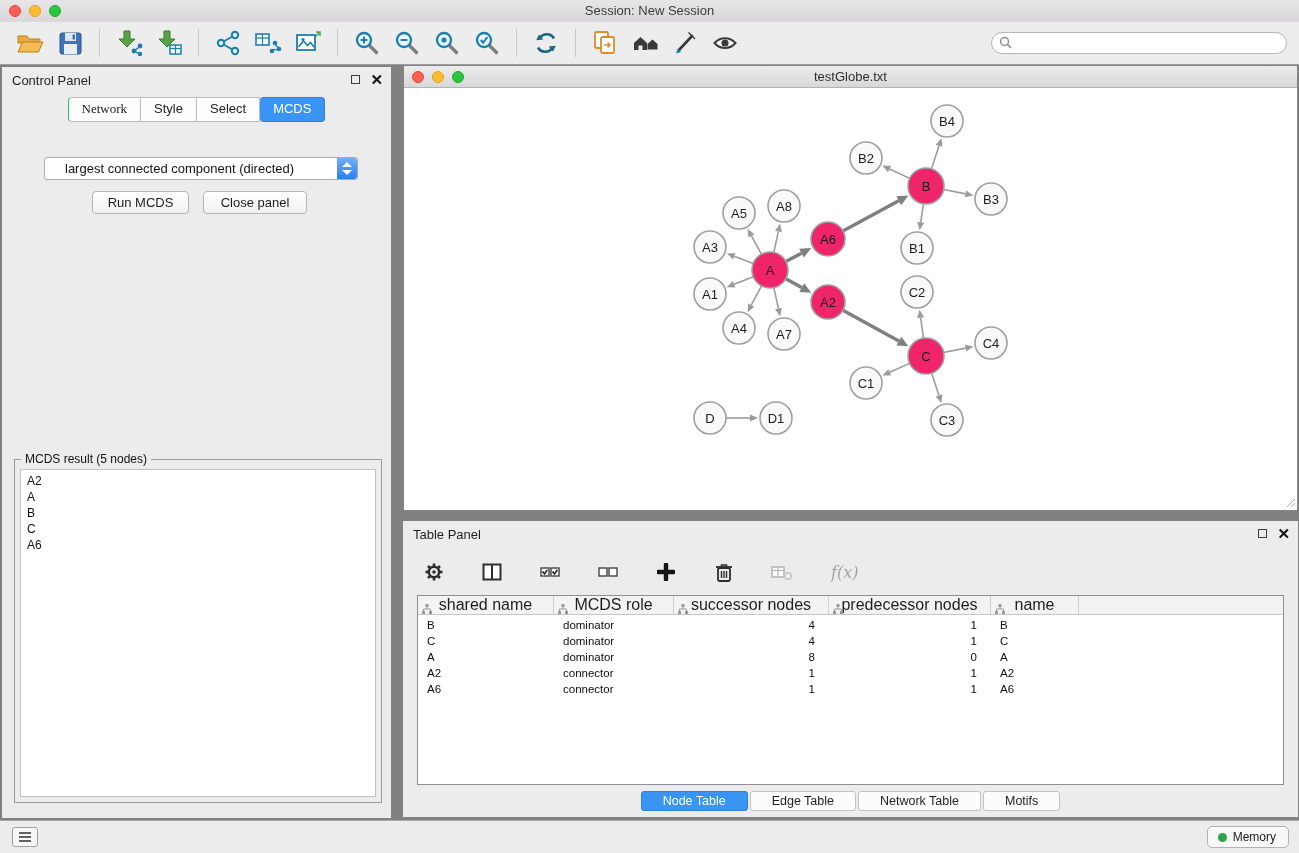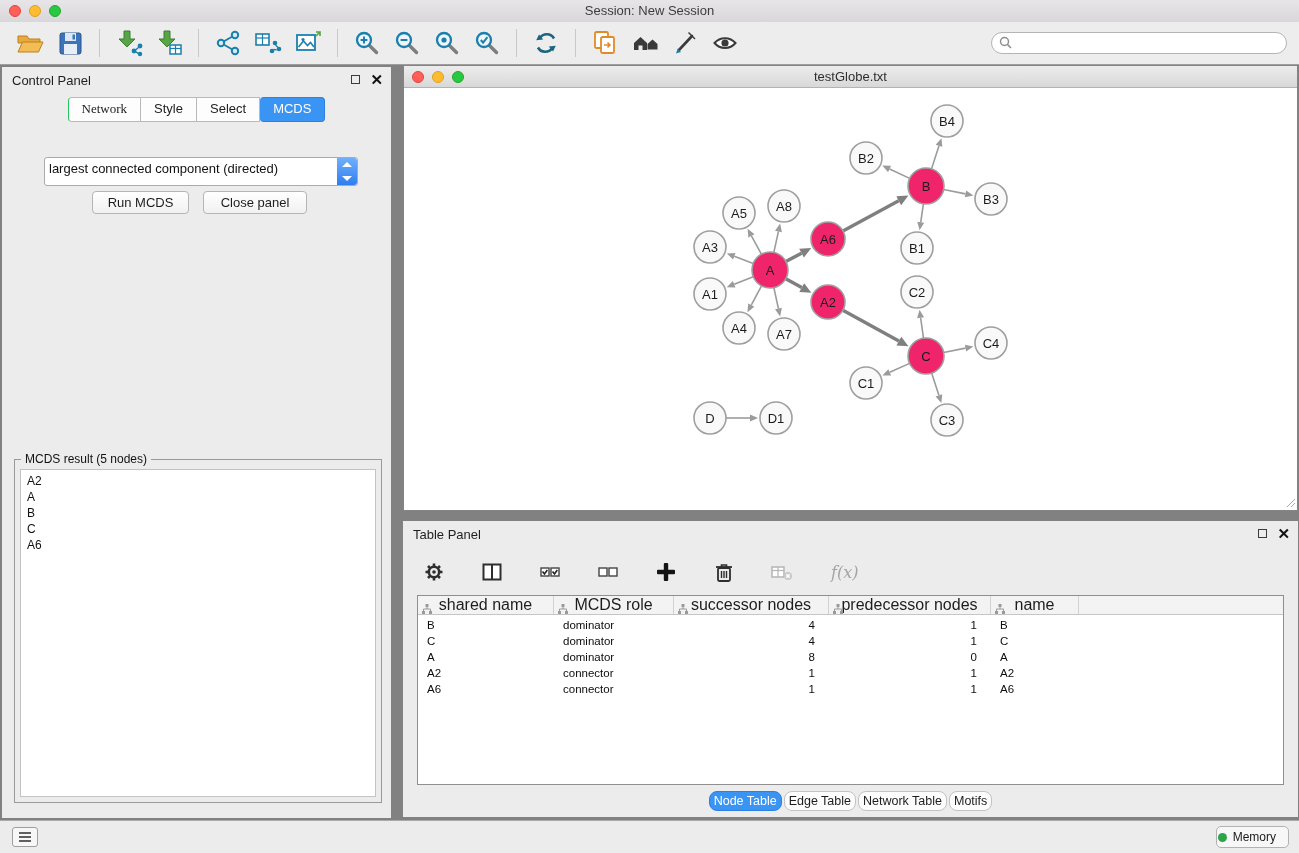--- a/index.html
+++ b/index.html
@@ -31,22 +31,22 @@
   .panel-title{position:absolute;left:10px;top:6px;font-size:13px;color:#1f1f1f;}
   .win-btns{position:absolute;right:8px;top:7px;display:flex;gap:10px;align-items:center;}
   .min-box{width:9px;height:9px;border:1.5px solid #3c3c3c;display:inline-block;}
   .close-x{font-size:15px;font-weight:bold;color:#111;line-height:11px;}
   .cp-tabs{position:absolute;top:30px;left:0;right:0;display:flex;justify-content:center;}
   .cp-tab{font-size:13px;padding:3px 13px 4px;background:#fdfdfd;border:1px solid #b9b9b9;border-left:none;color:#222;}
   .cp-tab:first-child{border-left:1px solid #22c55e;border-radius:4px 0 0 4px;font-family:Liberation Serif, serif;}
   .cp-tab:last-child{border-radius:0 4px 4px 0;}
   .cp-tab.active{background:#3a94f4;border-color:#2f7fe0;color:#fff;border-radius:4px;}
   .opt-label{position:absolute;top:69px;left:0;right:0;text-align:center;font-size:13px;color:#1b1b1b;}
-  .cp-select{position:absolute;top:90px;left:42px;width:314px;height:29px;background:#fff;border:1px solid #ababab;
-    border-radius:3px;font-size:13px;line-height:21px;padding-left:4px;color:#111;}
+  .cp-select{position:absolute;top:90px;left:42px;width:314px;height:23px;background:#fff;border:1px solid #ababab;
+    border-radius:3px;font-size:13px;line-height:21px;padding-left:20px;color:#111;}
   .cp-select .stepper{position:absolute;right:0px;top:0px;bottom:0px;width:20px;
     background:linear-gradient(#6fb0fc,#2e7ef0);border-radius:0 3px 3px 0;}
   .stepper i{position:absolute;left:5px;width:0;height:0;border-left:5px solid transparent;border-right:5px solid transparent;}
   .stepper i.up{top:4px;border-bottom:5px solid #fff;}
   .stepper i.down{bottom:4px;border-top:5px solid #fff;}
   .cp-btn{position:absolute;top:124px;height:23px;background:linear-gradient(#ffffff,#f1f1f1);
     border:1px solid #b5b5b5;border-radius:4px;font-size:13px;color:#1d1d1d;text-align:center;line-height:21px;}
   .btn-run{left:90px;width:97px;}
   .btn-close{left:201px;width:104px;}
   .mcds-fieldset{position:absolute;left:12px;top:392px;width:368px;height:344px;border:1px solid #9a9a9a;background:#ececec;}
@@ -76,29 +76,29 @@
   .tp-table{position:absolute;left:14px;top:74px;width:867px;height:190px;background:#fff;border:1px solid #8f8f8f;overflow:hidden;}
   .thead{display:flex;height:19px;background:#f3f3f3;border-bottom:1px solid #c6c6c6;}
   .th{position:relative;font-size:16px;color:#1d1d1d;border-right:1px solid #d2d2d2;
     display:flex;align-items:center;justify-content:center;}
   .th .th-icon{position:absolute;left:4px;top:4px;}
   .thead .th-fill{flex:1;}
   .tbody{padding-top:3px;}
   .tr{display:flex;height:16px;}
   .td{font-size:11.5px;color:#0d0d0d;padding:1px 14px 0 9px;white-space:nowrap;overflow:hidden;}
   .tp-tabs{position:absolute;left:0;right:0;top:270px;display:flex;justify-content:center;gap:2px;}
-  .tp-tab{font-size:12.5px;height:20px;line-height:18px;padding:0 4px;background:#fcfcfc;
-    border:1px solid #c2c2c2;border-radius:8px;color:#1d1d1d;}
+  .tp-tab{font-size:12.5px;height:20px;line-height:18px;padding:0 21px;background:#fcfcfc;
+    border:1px solid #c2c2c2;border-radius:3px;color:#1d1d1d;}
   .tp-tab.active{background:#3a94f4;border-color:#2f7fe0;color:#fff;}
 
   
   .statusbar{position:absolute;left:0;top:820px;width:100%;height:33px;background:#ececec;border-top:1px solid #a9a9a9;}
   .list-btn{position:absolute;left:12px;top:6px;width:26px;height:20px;border:1px solid #9f9f9f;border-radius:3px;
     background:#f7f7f7;display:flex;align-items:center;justify-content:center;}
-  .memory-btn{position:absolute;right:10px;top:5px;height:22px;padding:0 12px 0 1px;border:1px solid #b2b2b2;
+  .memory-btn{position:absolute;right:10px;top:5px;height:22px;padding:0 12px 0 10px;border:1px solid #b2b2b2;
     border-radius:5px;background:#f7f7f7;display:flex;align-items:center;gap:6px;font-size:12px;color:#1b1b1b;}
   .mem-dot{width:9px;height:9px;border-radius:50%;background:#2aa648;display:inline-block;}
 </style>
 </head>
 <body>
 
 <div class="screen">
 
   <div class="titlebar">
     <span class="tl red"></span>

